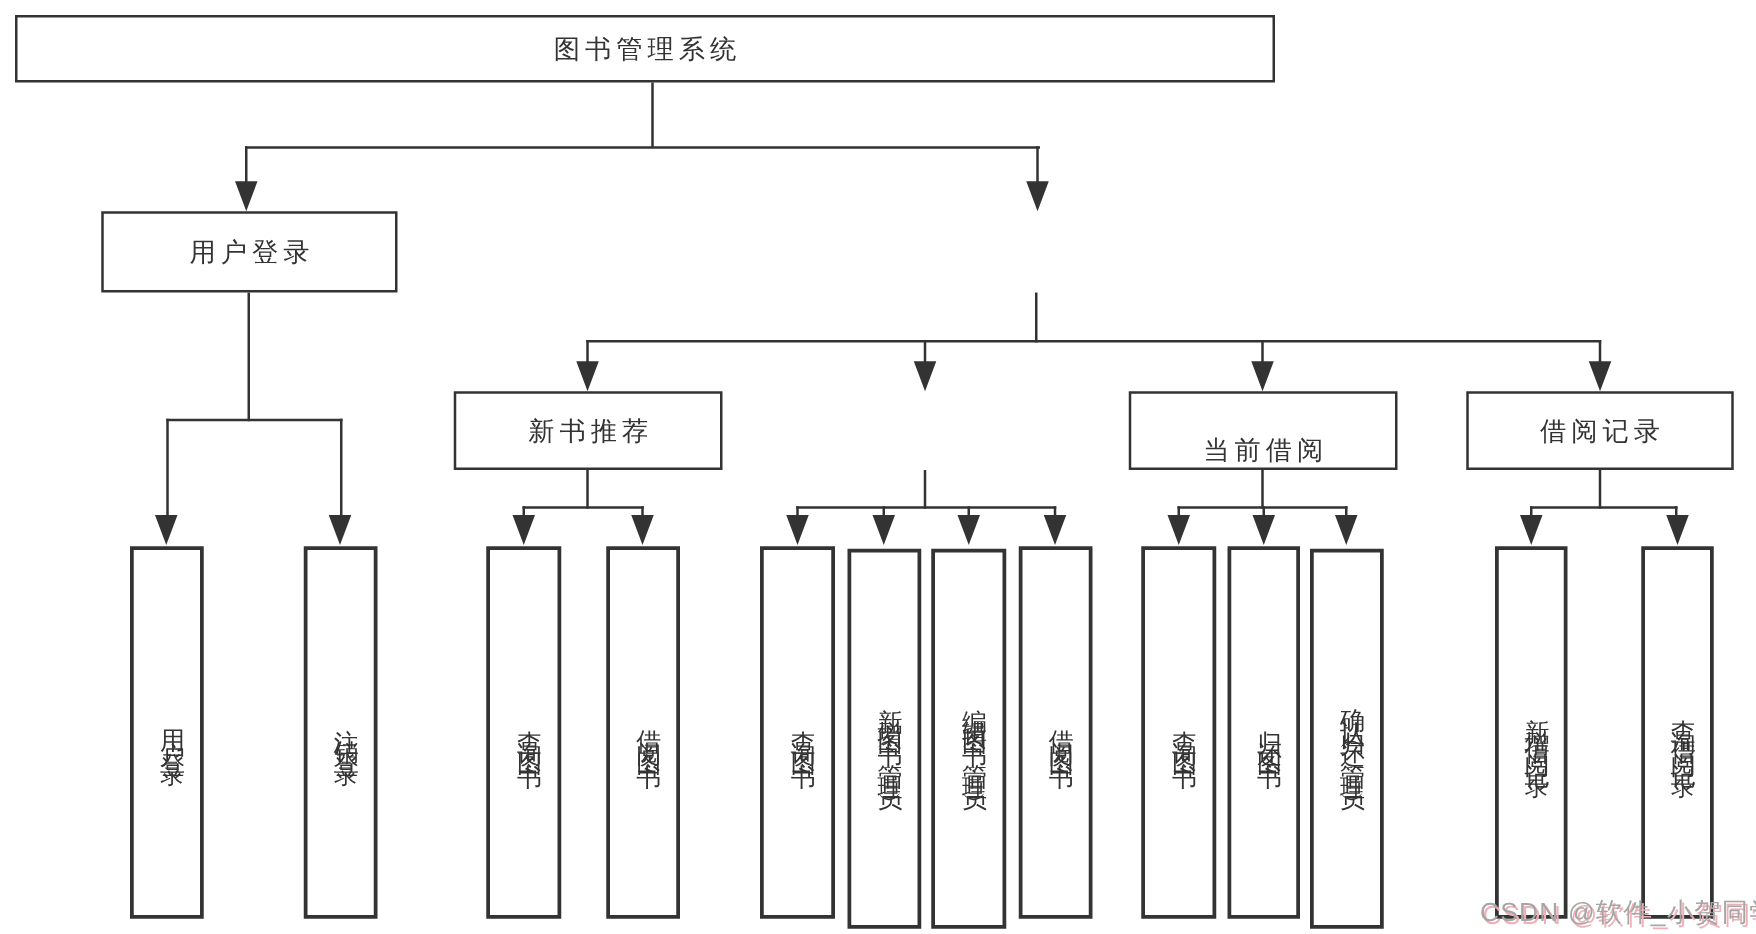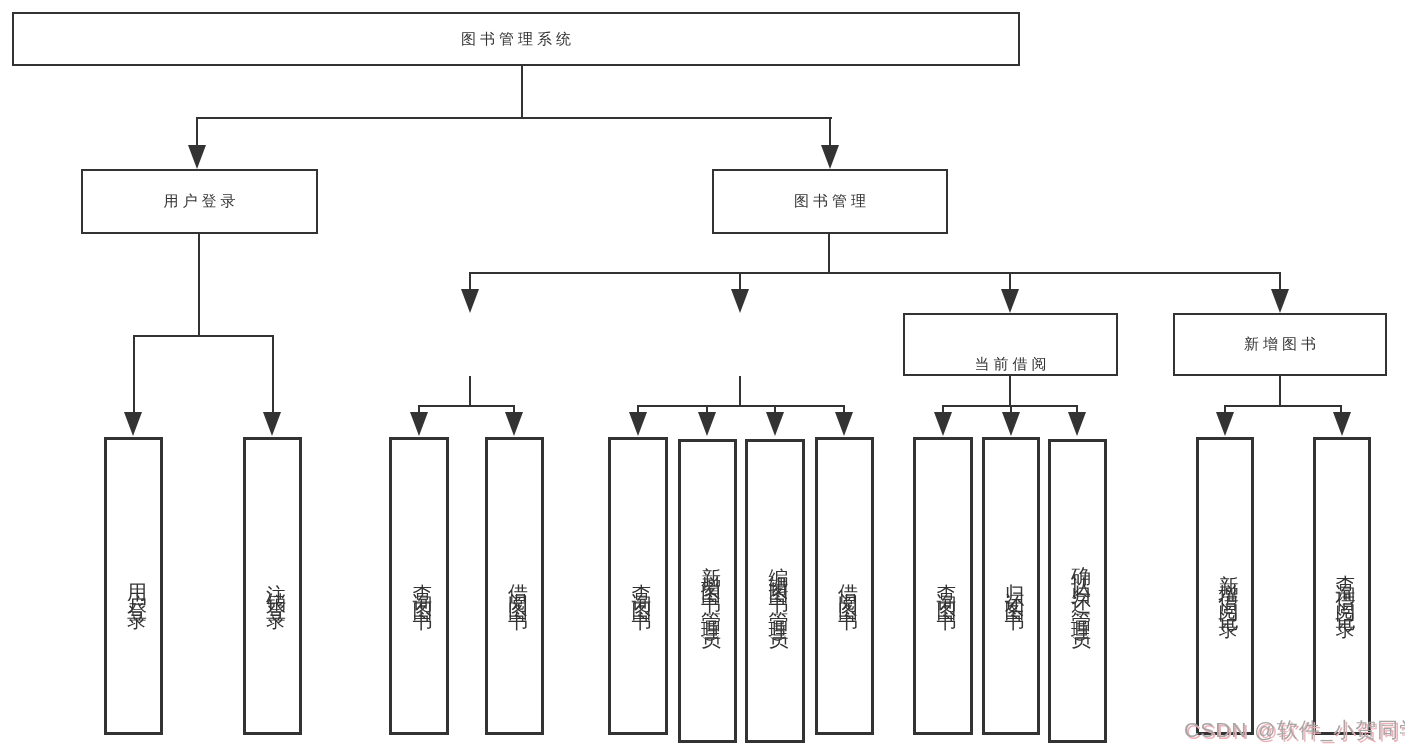--- a/index.html
+++ b/index.html
@@ -16,21 +16,21 @@
     position: absolute;
     box-sizing: border-box;
     background: #ffffff;
     border: 2px solid #333333;
     display: flex;
     align-items: center;
     justify-content: center;
     color: #333333;
   }
   .hlabel {
-    font-size: 15px;
+    font-size: 21px;
     letter-spacing: 4px;
     margin-right: -4px;
     white-space: nowrap;
   }
   .vert { border-width: 3px; }
   .vert .vlabel {
     writing-mode: vertical-lr;
     text-orientation: mixed;
     font-size: 20px;
     letter-spacing: 9px;
@@ -70,47 +70,47 @@
   <div class="lv" style="left:521px; top:66px; height:52px;"></div>
   <div class="lh" style="left:196px; top:117px; width:636px;"></div>
   <div class="lv" style="left:196px; top:117px; height:30px;"></div>
   <div class="arrow" style="left:188px; top:145px;"></div>
   <div class="lv" style="left:829px; top:117px; height:30px;"></div>
   <div class="arrow" style="left:821px; top:145px;"></div>
 
   <div class="box" style="left:81px; top:169px; width:237px; height:65px;">
     <span class="hlabel">用户登录</span>
   </div>
-  <div class="box" style="left:712px; top:169px; width:236px; height:65px;">
-    <span class="hlabel">图书管理</span>
-  </div>
 
   <div class="lv" style="left:198px; top:234px; height:103px;"></div>
   <div class="lh" style="left:133px; top:335px; width:141px;"></div>
   <div class="lv" style="left:133px; top:335px; height:78px;"></div>
   <div class="arrow" style="left:124px; top:412px;"></div>
   <div class="lv" style="left:272px; top:335px; height:78px;"></div>
   <div class="arrow" style="left:263px; top:412px;"></div>
 
   <div class="lv" style="left:828px; top:234px; height:40px;"></div>
   <div class="lh" style="left:469px; top:272px; width:812px;"></div>
   <div class="lv" style="left:469px; top:272px; height:20px;"></div>
   <div class="arrow" style="left:461px; top:289px;"></div>
   <div class="lv" style="left:739px; top:272px; height:20px;"></div>
   <div class="arrow" style="left:731px; top:289px;"></div>
   <div class="lv" style="left:1009px; top:272px; height:20px;"></div>
   <div class="arrow" style="left:1001px; top:289px;"></div>
   <div class="lv" style="left:1279px; top:272px; height:20px;"></div>
   <div class="arrow" style="left:1271px; top:289px;"></div>
 
+  <div class="box" style="left:363px; top:313px; width:215px; height:63px;">
+    <span class="hlabel">新书推荐</span>
+  </div>
   <div class="box" style="left:903px; top:313px; width:215px; height:63px;align-items:flex-end;">
     <span class="hlabel">当前借阅</span>
   </div>
   <div class="box" style="left:1173px; top:313px; width:214px; height:63px;">
-    <span class="hlabel">新增图书</span>
+    <span class="hlabel">借阅记录</span>
   </div>
 
   <div class="lv" style="left:469px; top:376px; height:31px;"></div>
   <div class="lh" style="left:418px; top:405px; width:97px;"></div>
   <div class="lv" style="left:418px; top:405px; height:10px;"></div>
   <div class="arrow" style="left:410px; top:412px;"></div>
   <div class="lv" style="left:513px; top:405px; height:10px;"></div>
   <div class="arrow" style="left:505px; top:412px;"></div>
 
   <div class="lv" style="left:739px; top:376px; height:31px;"></div>

